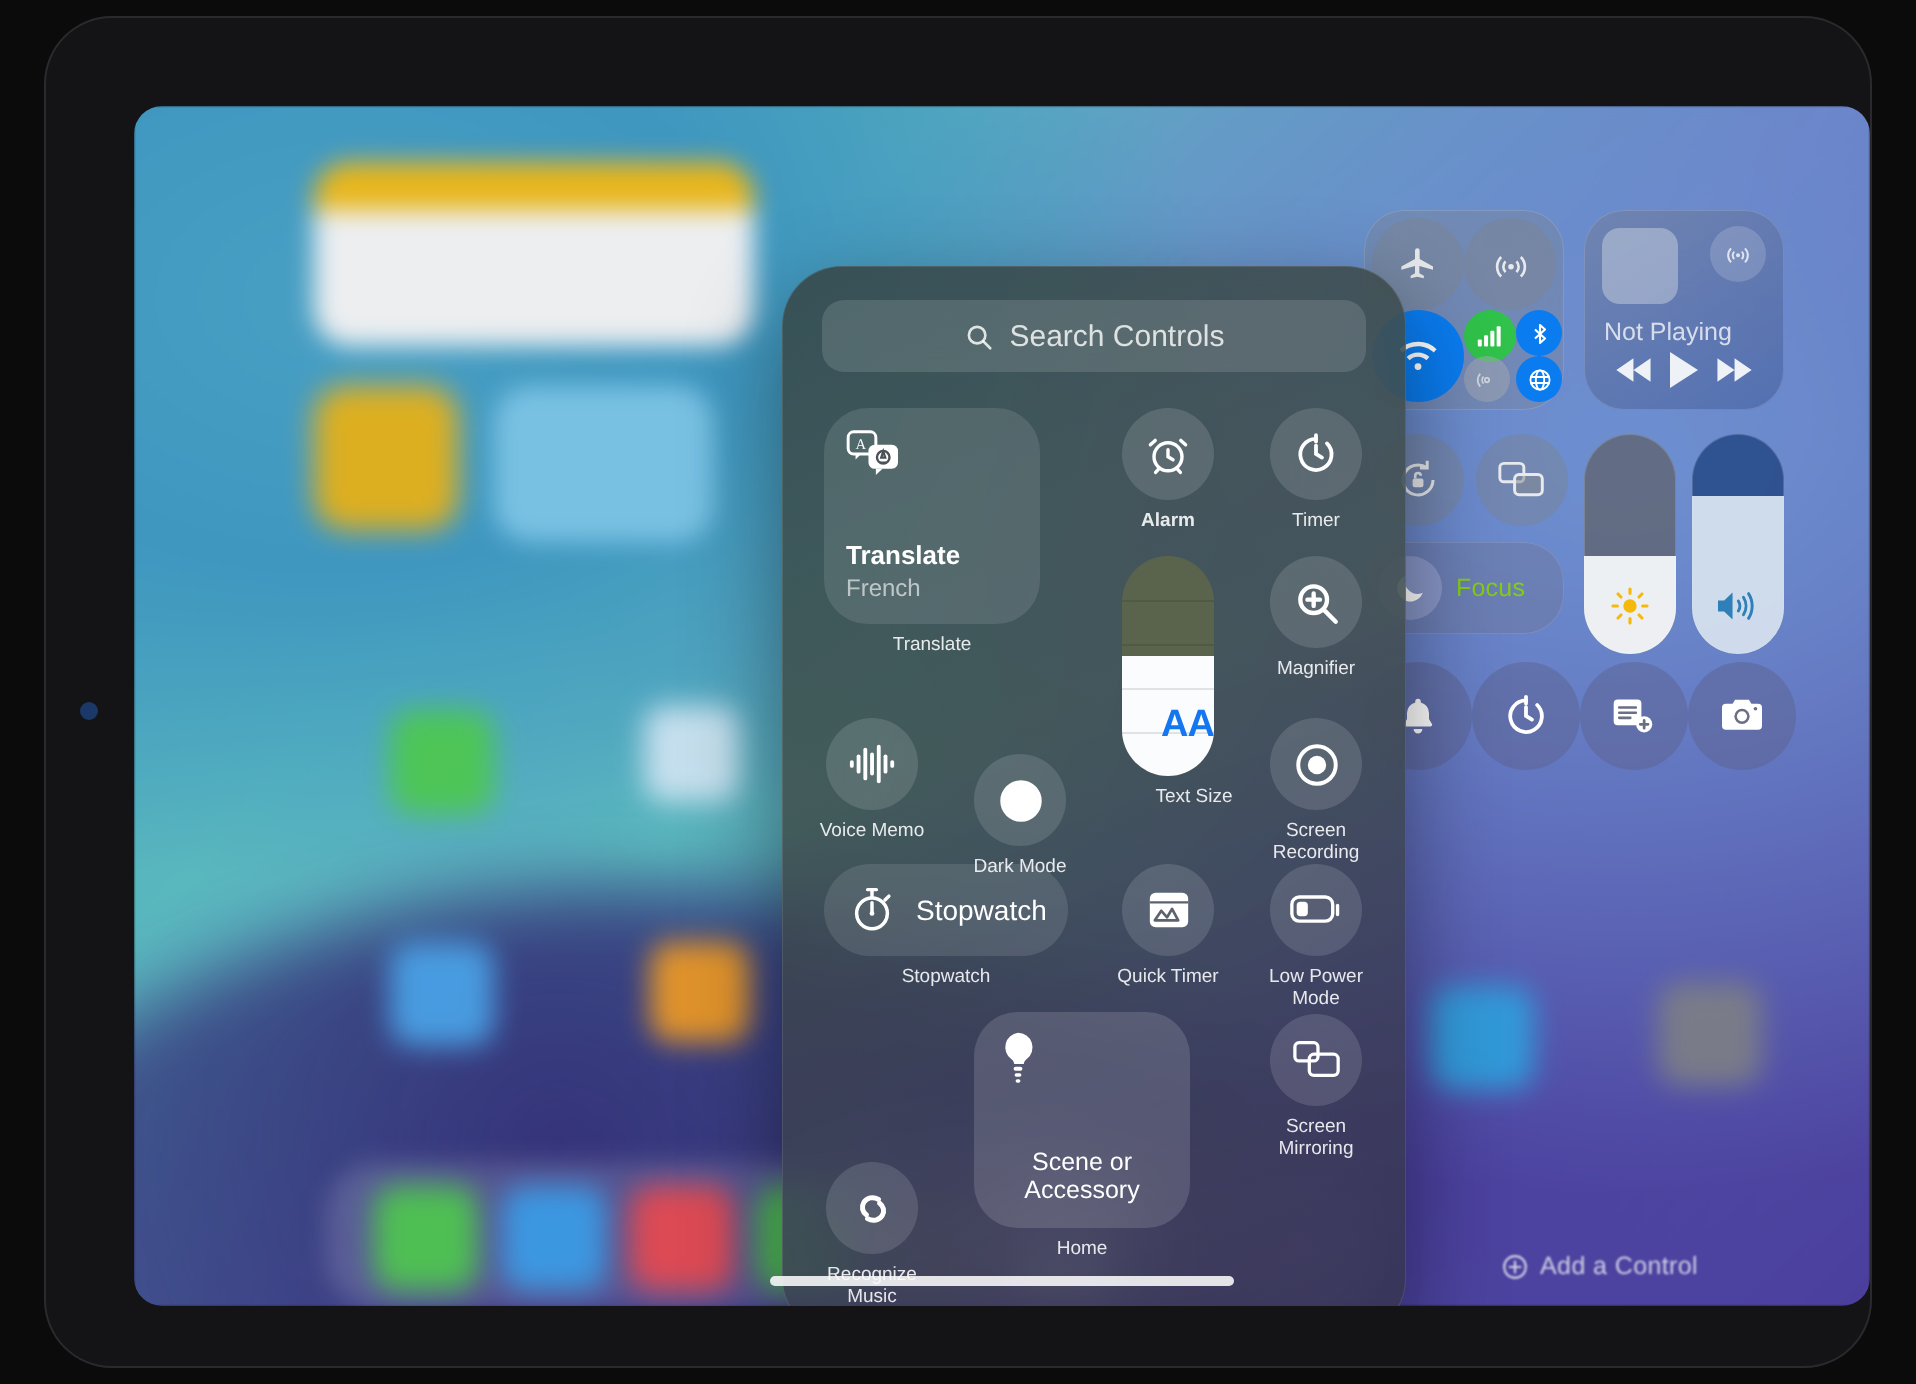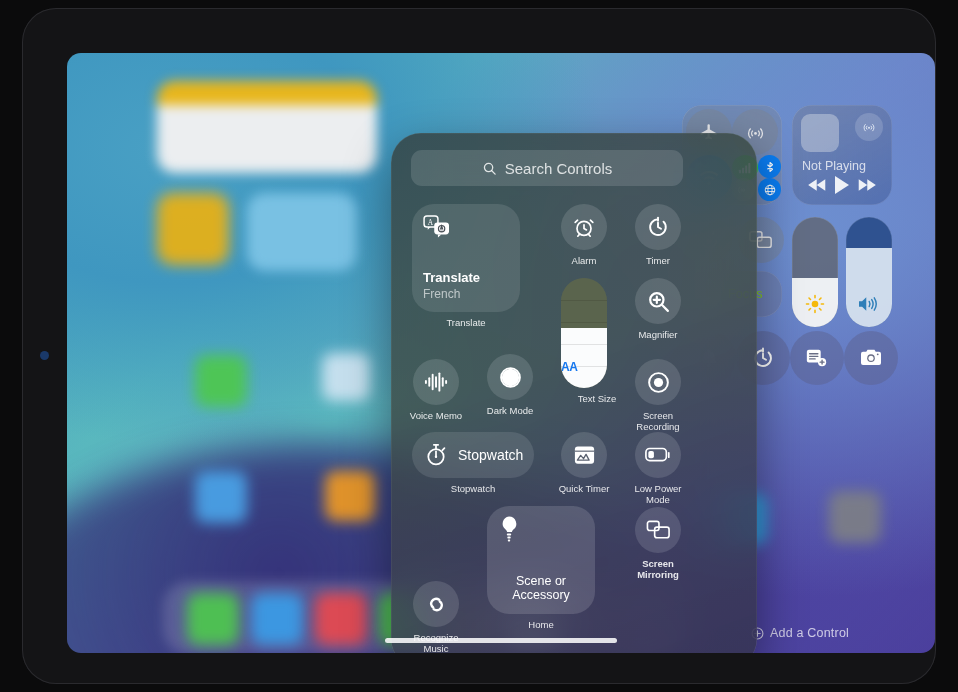--- a/index.html
+++ b/index.html
@@ -107,21 +107,21 @@
 
   .add-control {
     position: absolute; left: 684px; top: 573px;
     display: flex; align-items: center; gap: 6px;
     font-size: 12.5px; color: rgba(255,255,255,.72); letter-spacing: .2px;
     filter: blur(.5px);
   }
 
   
   .gallery {
-    position: absolute; left: 324px; top: 80px; width: 366px; height: 536px;
+    position: absolute; left: 324px; top: 80px; width: 312px; height: 536px;
     border-radius: 30px;
     background: linear-gradient(160deg, rgba(52,62,60,.80) 0%, rgba(58,70,64,.80) 22%,
                 rgba(60,72,66,.80) 42%, rgba(58,60,82,.82) 72%, rgba(52,50,78,.84) 100%);
     backdrop-filter: blur(26px);
     box-shadow: 0 18px 48px rgba(0,0,0,.42), inset 0 0 0 .5px rgba(255,255,255,.10);
     overflow: hidden;
   }
   .searchbar {
     position: absolute; left: 20px; top: 17px; width: 272px; height: 36px;
     border-radius: 11px; background: rgba(255,255,255,.13);
@@ -162,22 +162,22 @@
   .g-home .hico { position: absolute; left: 11px; top: 9px; }
   .g-home .htitle { position: absolute; left: 0; right: 0; bottom: 12px; text-align: center; font-size: 12.5px; color: #fff; }
   .g-caption-wide { font-size: 9.5px; color: rgba(255,255,255,.88); text-align: center; margin-top: 5px; }
 
   .textsize {
     width: 46px; height: 110px; border-radius: 23px; overflow: hidden;
     background: rgba(96,104,74,.82); position: relative;
   }
   .textsize .tfill { position: absolute; left: 0; bottom: 0; width: 100%; height: 55%; background: #fbfcfd; }
   .textsize .grid { position: absolute; left: 0; width: 100%; height: 1px; background: rgba(0,0,0,.10); }
-  .textsize .aa { position: absolute; left: 0; right: 0; bottom: 14px; text-align: left;
-    font-size: 12px; color: #1577ef; font-weight: bold; letter-spacing: -.5px; }
+  .textsize .aa { position: absolute; left: 0; right: 0; bottom: 14px; text-align: right;
+    font-size: 19px; color: #1577ef; font-weight: bold; letter-spacing: -.5px; }
 
   .home-indicator {
     position: absolute; left: 50%; transform: translateX(-50%); bottom: 10px;
     width: 232px; height: 5px; border-radius: 3px; background: rgba(250,250,252,.88);
   }
 </style>
 </head>
 <body>
 
 <div id="stage">
@@ -421,21 +421,21 @@
                 <path d="M20 11.6l1.1 3.4h-2.2zM18.2 17.6h3.6" stroke="#4a5157" stroke-width="1.2" fill="none"></path>
                 <circle cx="20" cy="14.8" r="3.4" fill="none" stroke="#4a5157" stroke-width="1.3"></circle>
               </svg>
             </div>
             <div class="title">Translate</div>
             <div class="sub">French</div>
           </div>
           <div class="g-caption-wide" style="width:108px;">Translate</div>
         </div>
 
-        <div class="g-item" style="left:170px;top:71px;">
+        <div class="g-item" style="left:170px;top:71px;font-weight:bold;">
           <div class="g-circle">
             <svg width="24" height="24" viewBox="0 0 24 24">
               <g fill="none" stroke="#fff" stroke-width="1.7" stroke-linecap="round">
                 <circle cx="12" cy="13.4" r="7"></circle>
                 <path d="M12 9.8v3.6l2.5 1.5"></path>
                 <path d="M5.6 5.2 3.2 7.4M18.4 5.2l2.4 2.2"></path>
                 <path d="M7.4 19.4 5.8 21.2M16.6 19.4l1.6 1.8"></path>
               </g>
             </svg>
           </div>
@@ -490,21 +490,21 @@
                 <rect x="11.5" y="5" width="2" height="12" rx="1"></rect>
                 <rect x="15" y="1" width="2" height="20" rx="1"></rect>
                 <rect x="18.5" y="6" width="2" height="10" rx="1"></rect>
                 <rect x="22" y="9" width="2" height="4" rx="1"></rect>
               </g>
             </svg>
           </div>
           <div class="g-label">Voice Memo</div>
         </div>
 
-        <div class="g-item" style="left:96px;top:221px;">
+        <div class="g-item" style="left:96px;top:244px;">
           <div class="g-circle">
             <svg width="25" height="25" viewBox="0 0 24 24">
               <circle cx="12" cy="12" r="9" fill="none" stroke="#fff" stroke-width="1.9"></circle>
               <path fill="#fff" d="M12 3.7a8.3 8.3 0 0 1 0 16.6 5.6 5.6 0 0 1 0-16.6z"></path>
             </svg>
           </div>
           <div class="g-label">Dark Mode</div>
         </div>
 
         <div class="g-item" style="left:244px;top:226px;">
@@ -564,21 +564,21 @@
                 <rect x="8.8" y="18.4" width="4.4" height="2" rx="1" fill="#fff"></rect>
                 <rect x="9.3" y="21.6" width="3.4" height="1.8" rx=".9" fill="#fff"></rect>
                 <rect x="9.8" y="24.6" width="2.4" height="1.8" rx=".9" fill="#fff"></rect>
               </svg>
             </div>
             <div class="htitle">Scene or Accessory</div>
           </div>
           <div class="g-caption-wide" style="width:108px;">Home</div>
         </div>
 
-        <div class="g-item" style="left:244px;top:374px;font-weight:bold;">
+        <div class="g-item" style="left:244px;top:374px;">
           <div class="g-circle">
             <svg width="25" height="22" viewBox="0 0 26 22">
               <g fill="none" stroke="#fff" stroke-width="1.7">
                 <rect x="1.5" y="2" width="12" height="9.5" rx="2.2"></rect>
                 <rect x="9" y="8" width="15" height="11" rx="2.4"></rect>
               </g>
             </svg>
           </div>
           <div class="g-label">Screen Mirroring</div>
         </div>

